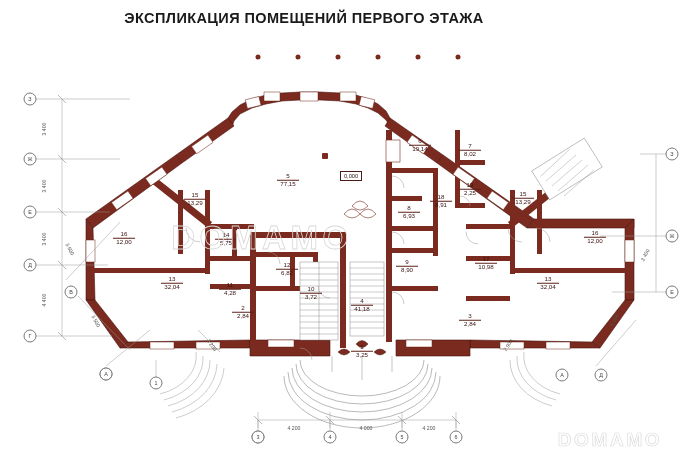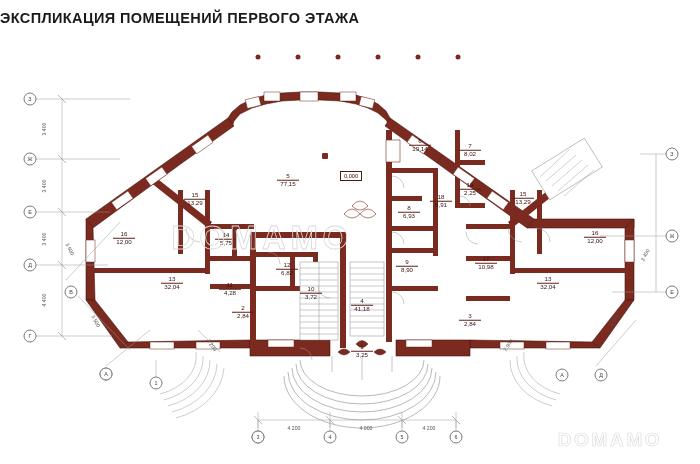--- a/index.html
+++ b/index.html
@@ -1,20 +1,20 @@
 <!DOCTYPE html>
 <html><head>
 <meta charset="utf-8">
 <style>
   html,body{margin:0;padding:0;background:#ffffff;}
   body{width:700px;height:464px;position:relative;overflow:hidden;
        font-family:"Liberation Sans","DejaVu Sans",sans-serif;}
   #plan{position:absolute;left:0;top:0;width:700px;height:464px;}
 
-  .title{position:absolute;left:0;top:10px;width:608px;
+  .title{position:absolute;left:0;top:10px;width:608px;text-align:center;
          font-family:"Liberation Sans","DejaVu Sans",sans-serif;
          font-weight:bold;font-size:14.5px;letter-spacing:.4px;color:#1a1a1a;}
 
   
   .rlab{position:absolute;text-align:center;color:#3a1410;
         font-size:6.2px;line-height:1.0;white-space:nowrap;
         transform:translate(-50%,-50%);}
   .rlab .num{display:block;padding-bottom:.5px;}
   .rlab .rule{display:block;height:0;border-top:.6px solid #5c2018;margin:0 auto;width:22px;}
   .rlab .area{display:block;padding-top:.6px;}

